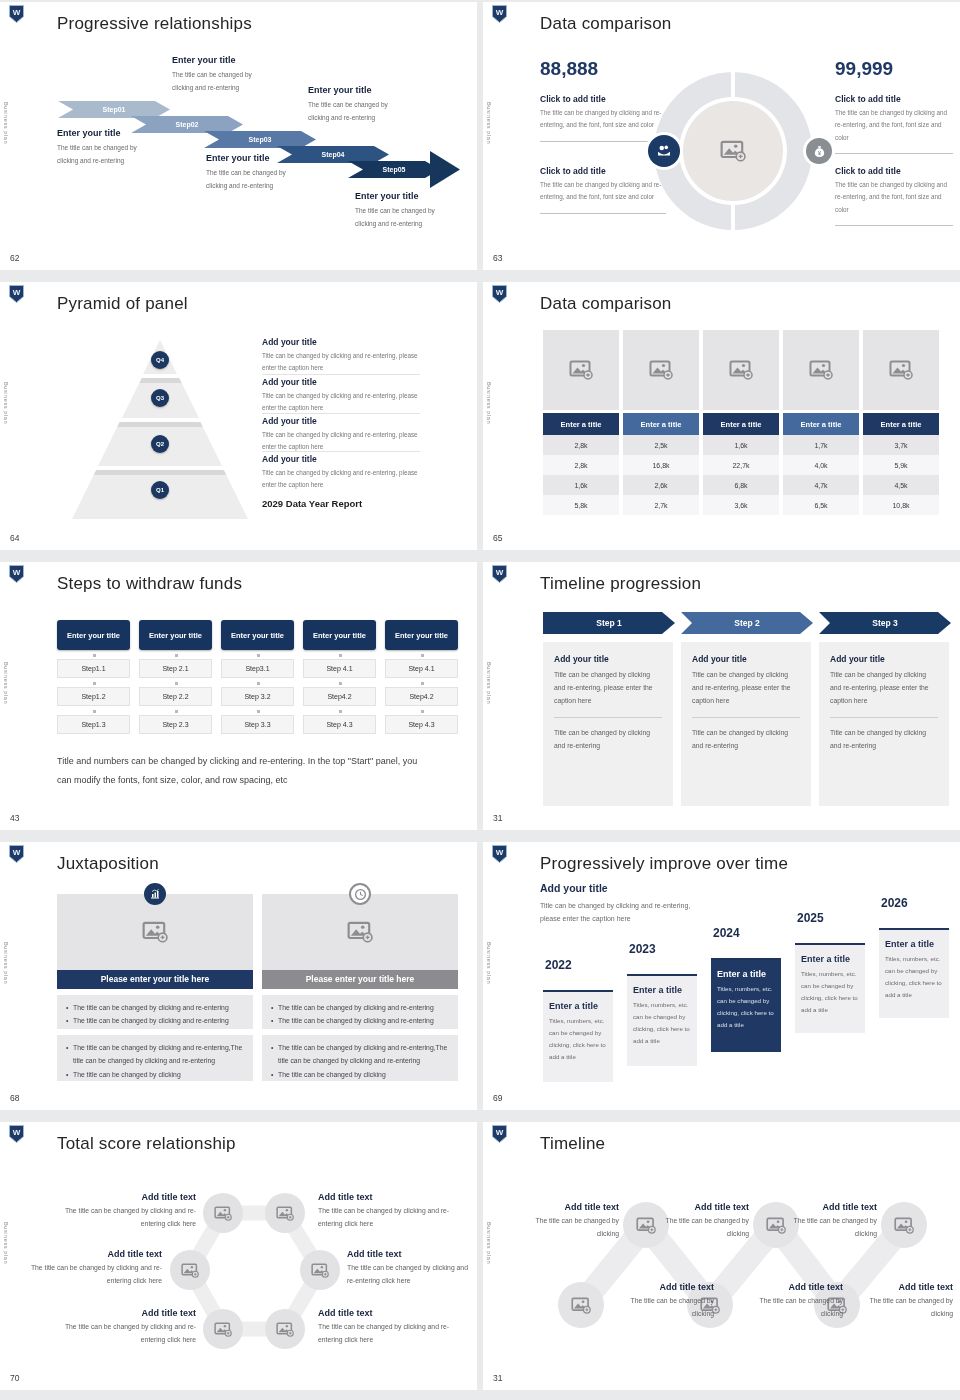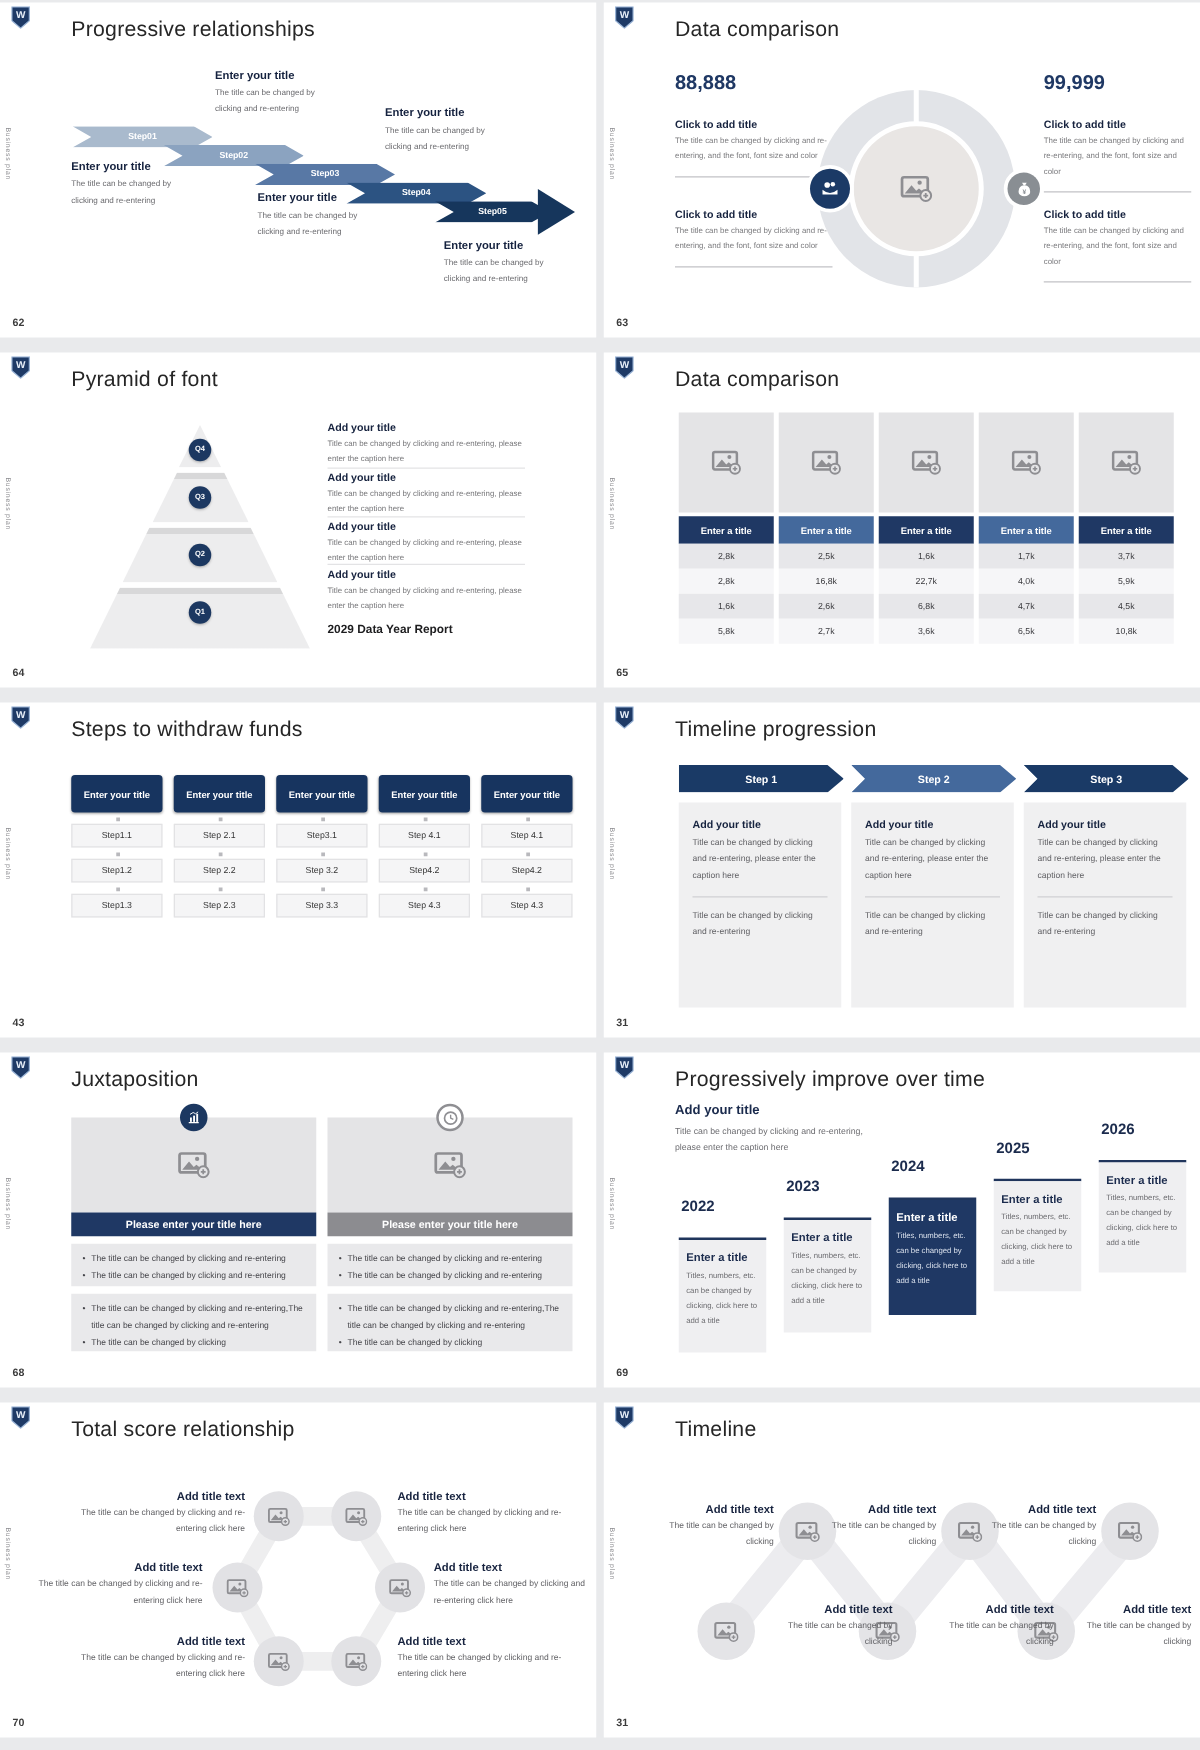--- a/index.html
+++ b/index.html
@@ -2,36 +2,36 @@
 <html><head>
 <meta charset="utf-8">
 <style>
   html,body{margin:0;padding:0}
   body{width:960px;height:1400px;background:#e9eaec;font-family:"Liberation Sans","DejaVu Sans",sans-serif;-webkit-font-smoothing:antialiased}
   .grid{display:grid;grid-template-columns:477px 477px;grid-auto-rows:268px;gap:12px 6px;padding-top:2px}
   .slide{position:relative;background:#fff;overflow:hidden}
   
   .logo{position:absolute;left:9px;top:3px}
   .vlabel{position:absolute;left:3px;top:100px;font-size:5.5px;color:#8a8a8e;writing-mode:vertical-rl;letter-spacing:.6px}
-  .num{position:absolute;left:10px;bottom:7px;font-size:8.5px;font-weight:bold;color:#3c3c3c}
+  .num{position:absolute;left:10px;bottom:7px;font-size:8.5px;font-weight:normal;color:#3c3c3c}
   .stitle{position:absolute;left:57px;top:12px;font-size:17px;color:#262626;letter-spacing:.2px}
   
   .arw{position:absolute;height:17px;width:112px;display:flex;align-items:center;justify-content:center;color:#fff;font-size:7px;font-weight:bold;clip-path:polygon(0 0,calc(100% - 15px) 0,100% 50%,calc(100% - 15px) 100%,0 100%,15px 50%)}
   .a1{left:58px;top:99px;background:#a9bacd}
   .a2{left:131px;top:114px;background:#8ba3c0}
   .a3{left:204px;top:129px;background:#5878a5}
   .a4{left:277px;top:144px;background:#2c5382}
   .a5{left:348px;top:159px;width:92px;background:#16365c}
   .a5head{position:absolute;left:430px;top:149px;width:30px;height:37px;background:#16365c;clip-path:polygon(0 0,100% 50%,0 100%)}
   .co{position:absolute}
   .co b{display:block;font-size:9px;color:#14213e;margin-bottom:4px}
   .co span{display:block;width:98px;font-size:6.5px;color:#6a6a6e;line-height:1.95}
   .co1{left:172px;top:53px}.co2{left:57px;top:126px}.co3{left:308px;top:83px}.co4{left:206px;top:151px}.co5{left:355px;top:189px}
   
-  .bignum{position:absolute;top:56px;font-size:16px;font-weight:bold;color:#1f3864}
+  .bignum{position:absolute;top:56px;font-size:19px;font-weight:bold;color:#1f3864}
   .bn1{left:57px}.bn2{left:352px}
   .blk63{position:absolute;width:126px;padding-bottom:9px;border-bottom:1px solid #c2c2c6}
   .blk63 b{display:block;font-size:8.5px;color:#17233f;margin-bottom:3px}
   .blk63 span{display:block;font-size:6.3px;color:#7b7b7e;line-height:1.95}
   .b63a{left:57px;top:92px}.b63b{left:57px;top:164px}
   .b63c{left:352px;top:92px;width:118px}.b63d{left:352px;top:164px;width:118px}
   .donut{position:absolute;left:171px;top:70px;width:158px;height:158px;border-radius:50%;background:#e2e4e8}
   .donut .stripe{position:absolute;left:77px;top:0;width:4px;height:100%;background:#fff}
   .donut .inner{position:absolute;inset:25px;background:#fff;border-radius:50%}
   .donut .core{position:absolute;inset:4px;background:#e9e6e4;border-radius:50%;display:flex;align-items:center;justify-content:center}
@@ -233,21 +233,21 @@
   </div>
 
   <div class="slide">
     <div class="logo">
       <svg width="15" height="18" viewBox="0 0 15 18">
           <path d="M0.5 0.5 h14 v11 l-7 6 l-7 -6 z" fill="#1e3a66" stroke="#9ab4d6" stroke-width="1"></path>
           <text x="7.5" y="9.5" font-size="8" fill="#e8f0fa" text-anchor="middle" font-weight="bold">W</text>
         </svg>
     </div>
     <div class="vlabel">Business plan</div>
-    <div class="stitle">Pyramid of font</div>
+    <div class="stitle">Pyramid of panel</div>
     <div class="tier t1"></div>
     <div class="tier t2"></div>
     <div class="tier t3"></div>
     <div class="tier t4"></div>
     <div class="qc q4">Q4</div>
     <div class="qc q3">Q3</div>
     <div class="qc q2">Q2</div>
     <div class="qc q1">Q1</div>
     <div class="it64 i64a">
         <b>Add your title</b>
@@ -397,20 +397,21 @@
       <div class="wb">Step 4.1</div>
       <div class="wb">Step4.2</div>
       <div class="wb">Step 4.3</div>
     </div>
     <div class="wcol w4">
       <div class="wh">Enter your title</div>
       <div class="wb">Step 4.1</div>
       <div class="wb">Step4.2</div>
       <div class="wb">Step 4.3</div>
     </div>
+    <div class="note66">Title and numbers can be changed by clicking and re-entering. In the top "Start" panel, you can modify the fonts, font size, color, and row spacing, etc</div>
     <div class="num">43</div>
   </div>
 
   <div class="slide">
     <div class="logo">
       <svg width="15" height="18" viewBox="0 0 15 18">
           <path d="M0.5 0.5 h14 v11 l-7 6 l-7 -6 z" fill="#1e3a66" stroke="#9ab4d6" stroke-width="1"></path>
           <text x="7.5" y="9.5" font-size="8" fill="#e8f0fa" text-anchor="middle" font-weight="bold">W</text>
         </svg>
     </div>

